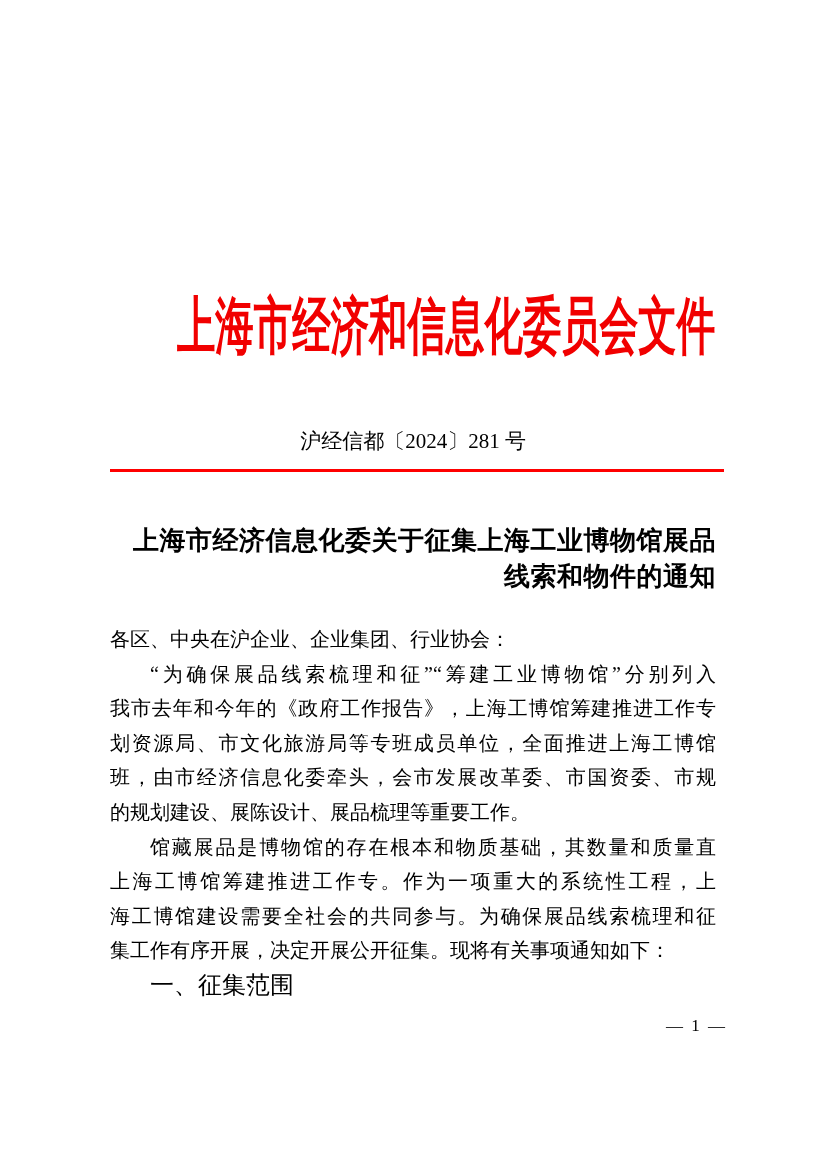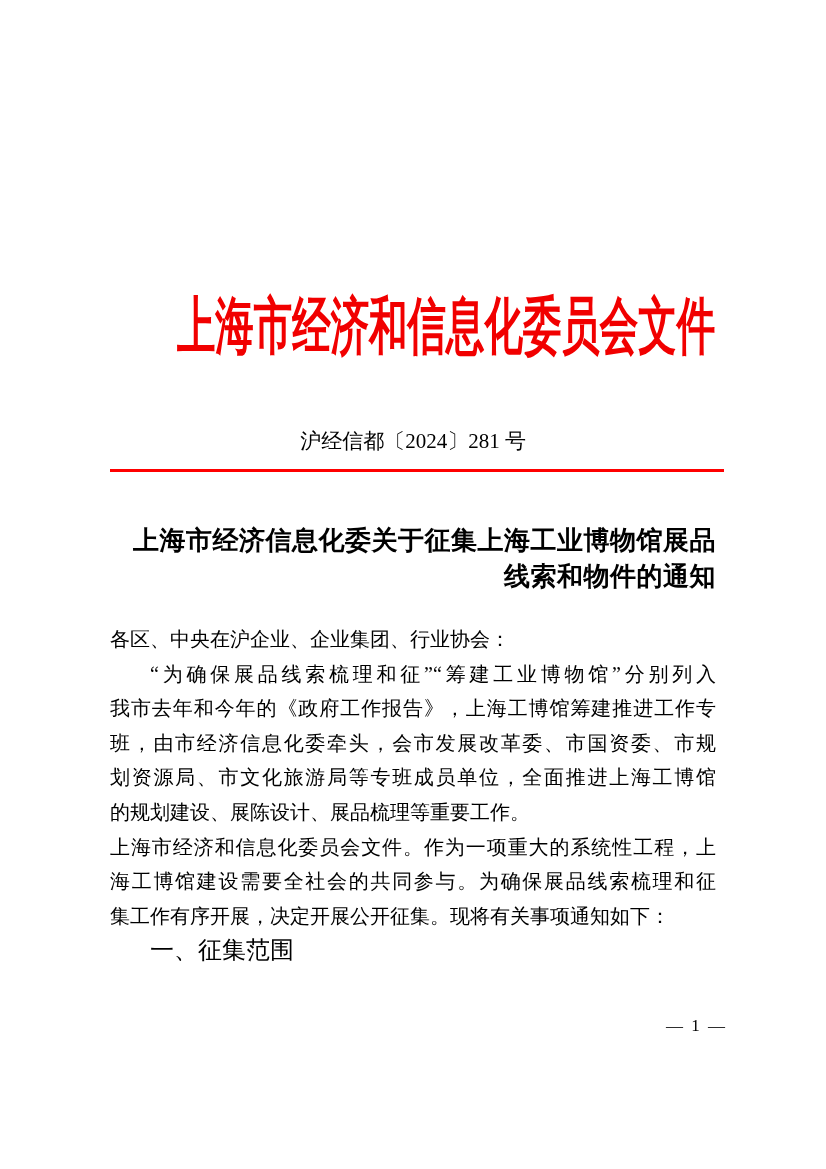--- a/index.html
+++ b/index.html
@@ -108,24 +108,25 @@
 
   <div class="doc-title">
     <div>上海市经济信息化委关于征集上海工业博物馆展品</div>
     <div>线索和物件的通知</div>
   </div>
 
   <div class="body-text">
     <div class="line">各区、中央在沪企业、企业集团、行业协会：</div>
     <div class="line indent fill">“为确保展品线索梳理和征”“筹建工业博物馆”分别列入</div>
     <div class="line fill">我市去年和今年的《政府工作报告》，上海工博馆筹建推进工作专</div>
+    <div class="line fill">划资源局、市文化旅游局等专班成员单位，全面推进上海工博馆</div>
     <div class="line fill">班，由市经济信息化委牵头，会市发展改革委、市国资委、市规</div>
-    <div class="line fill">划资源局、市文化旅游局等专班成员单位，全面推进上海工博馆</div>
     <div class="line">的规划建设、展陈设计、展品梳理等重要工作。</div>
-    <div class="line fill">上海市经济和信息化委员会文件。作为一项重大的系统性工程，上</div>
+    <div class="line indent fill">馆藏展品是博物馆的存在根本和物质基础，其数量和质量直</div>
+    <div class="line fill">上海工博馆筹建推进工作专。作为一项重大的系统性工程，上</div>
     <div class="line fill">海工博馆建设需要全社会的共同参与。为确保展品线索梳理和征</div>
     <div class="line">集工作有序开展，决定开展公开征集。现将有关事项通知如下：</div>
     <div class="line indent heading">一、征集范围</div>
   </div>
 
   <div class="page-number">— 1 —</div>
 
 </div>
 
 </body></html>

